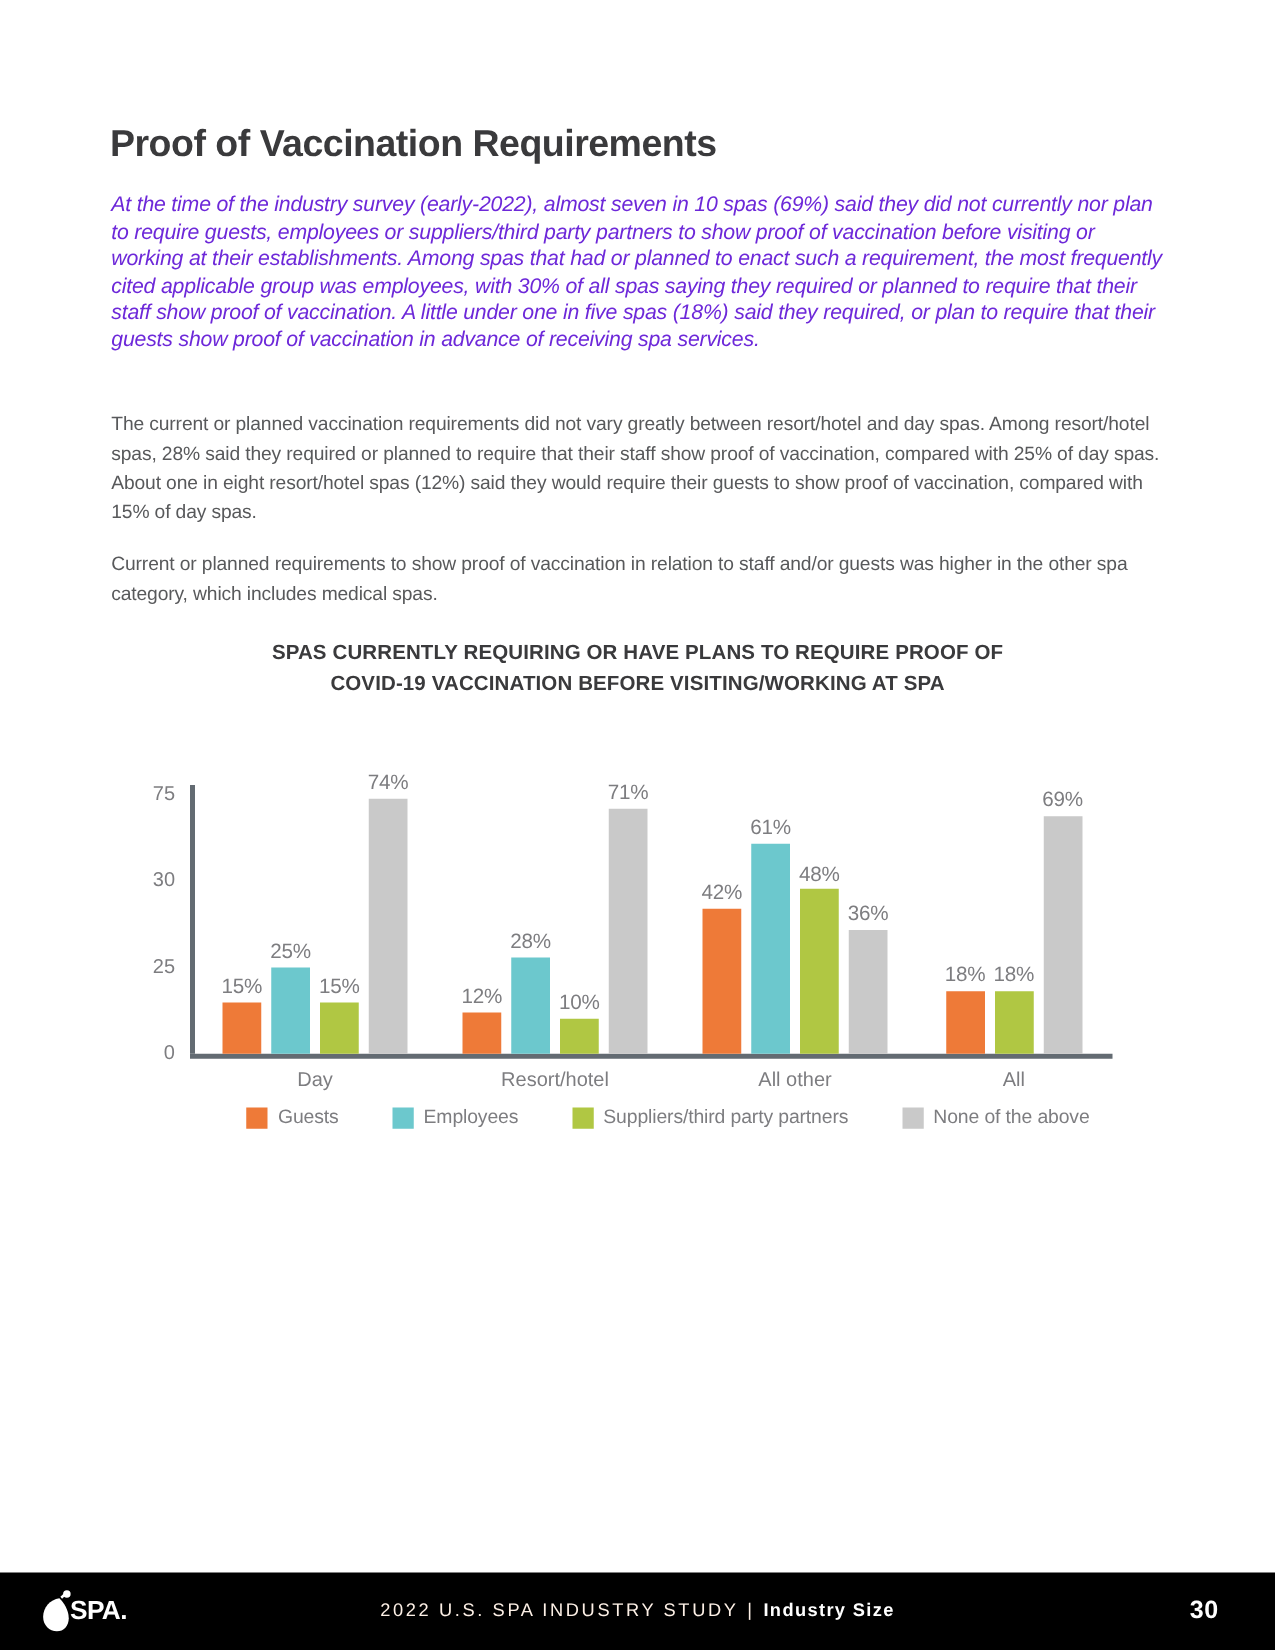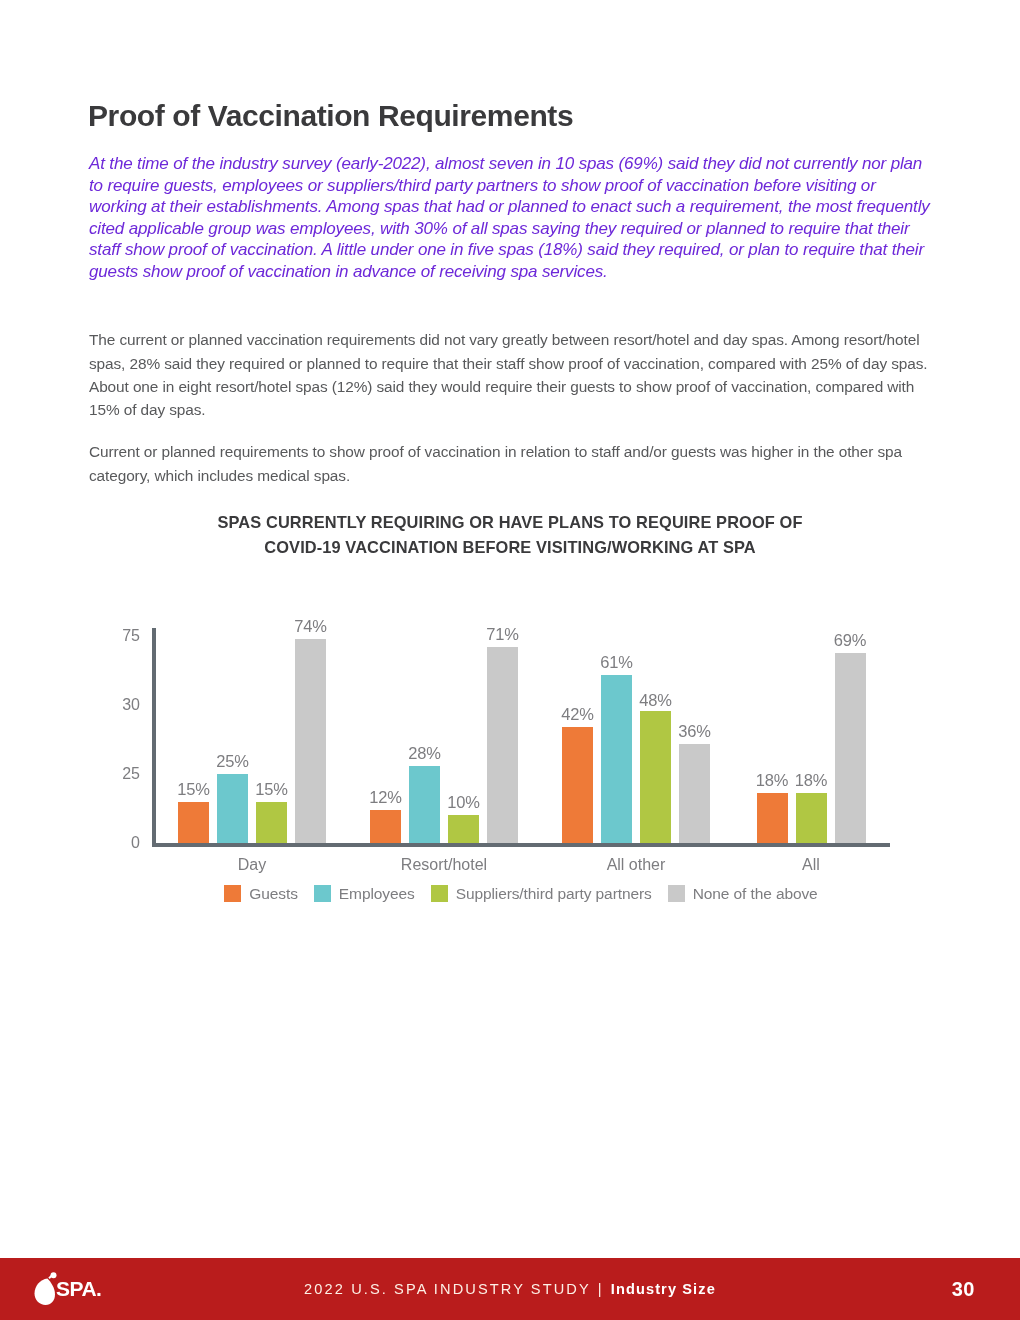--- a/index.html
+++ b/index.html
@@ -179,43 +179,44 @@
     left: 152px;
     top: 385px;
     width: 738px;
     display: flex;
     justify-content: center;
     align-items: center;
     gap: 16px;
   }
   .legend-item {
     display: flex;
-    align-items: flex-start;
+    align-items: flex-end;
     gap: 8px;
+    margin-left: 27px;
   }
   .legend-swatch {
     width: 17px;
     height: 17px;
     display: inline-block;
   }
   .legend-text {
     font-size: 15.5px;
     color: #7d7d80;
     white-space: nowrap;
     letter-spacing: -0.1px;
   }
 
   
   .footer {
     position: absolute;
     left: 0;
     bottom: 0;
     width: 1020px;
     height: 62px;
-    background: #b91c1c;
+    background: #000000;
     display: flex;
     align-items: center;
     padding-left: 16px;
   }
   .footer-logo {
     position: absolute;
     left: 31px;
     top: 50%;
     transform: translateY(-50%);
     display: flex;

